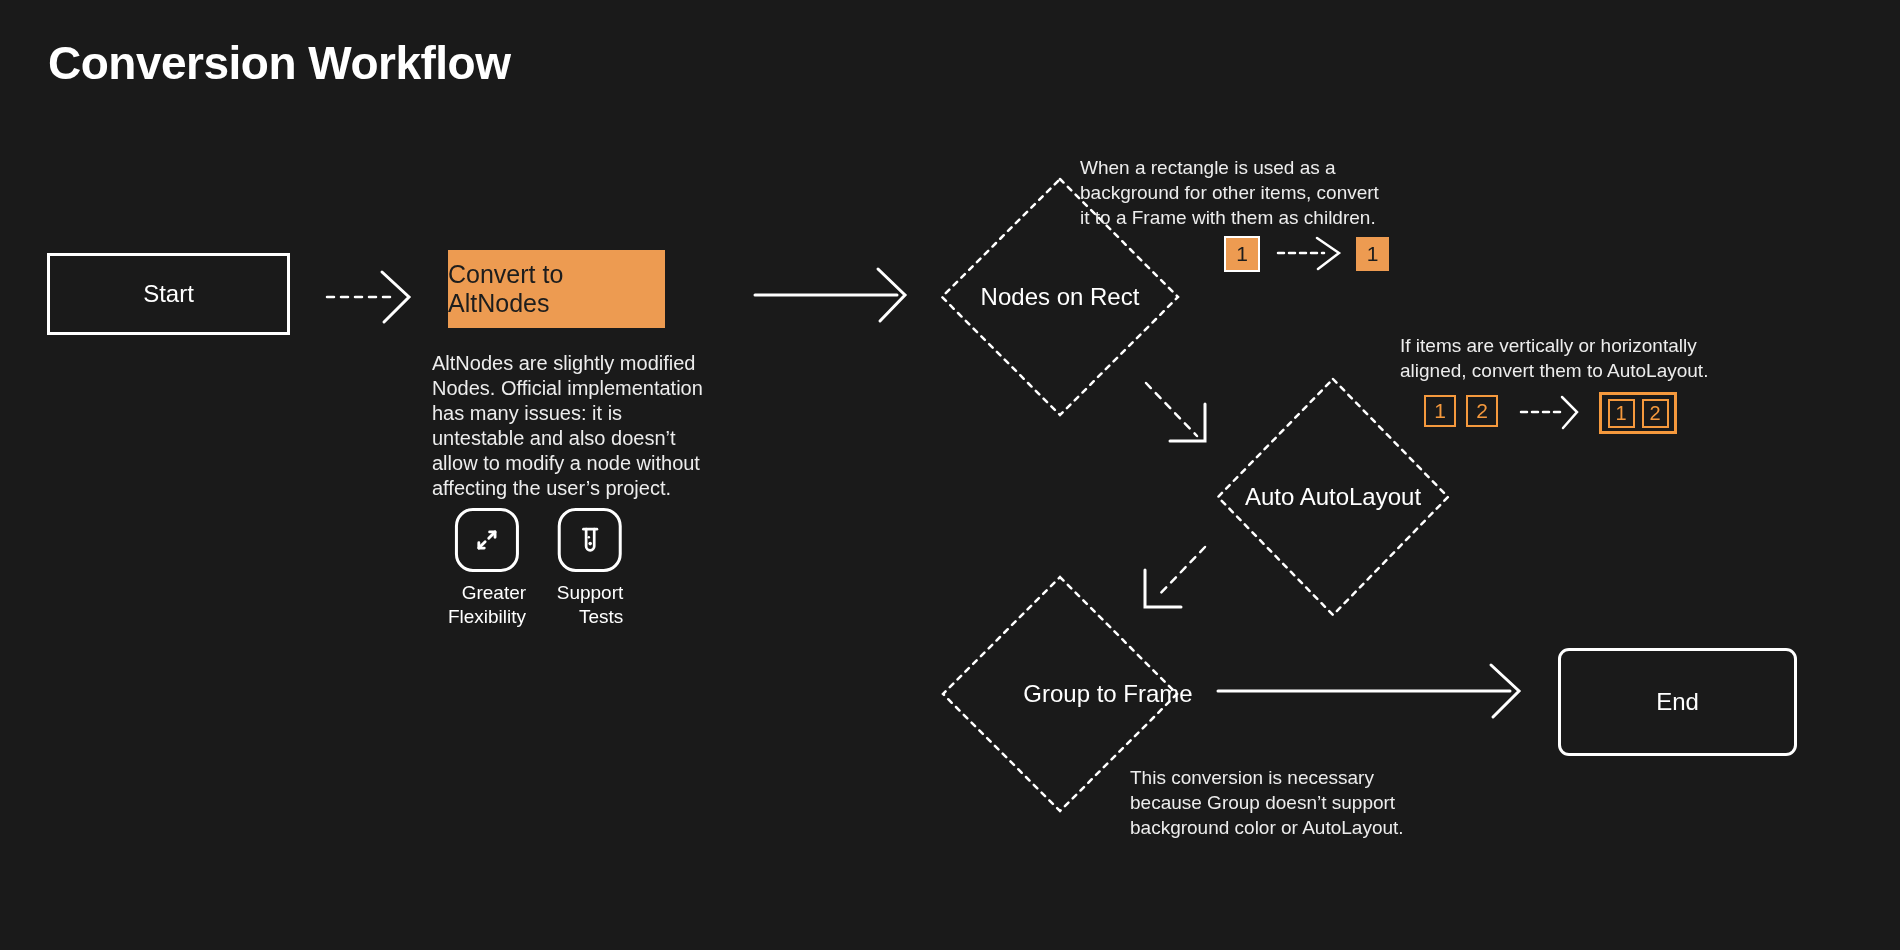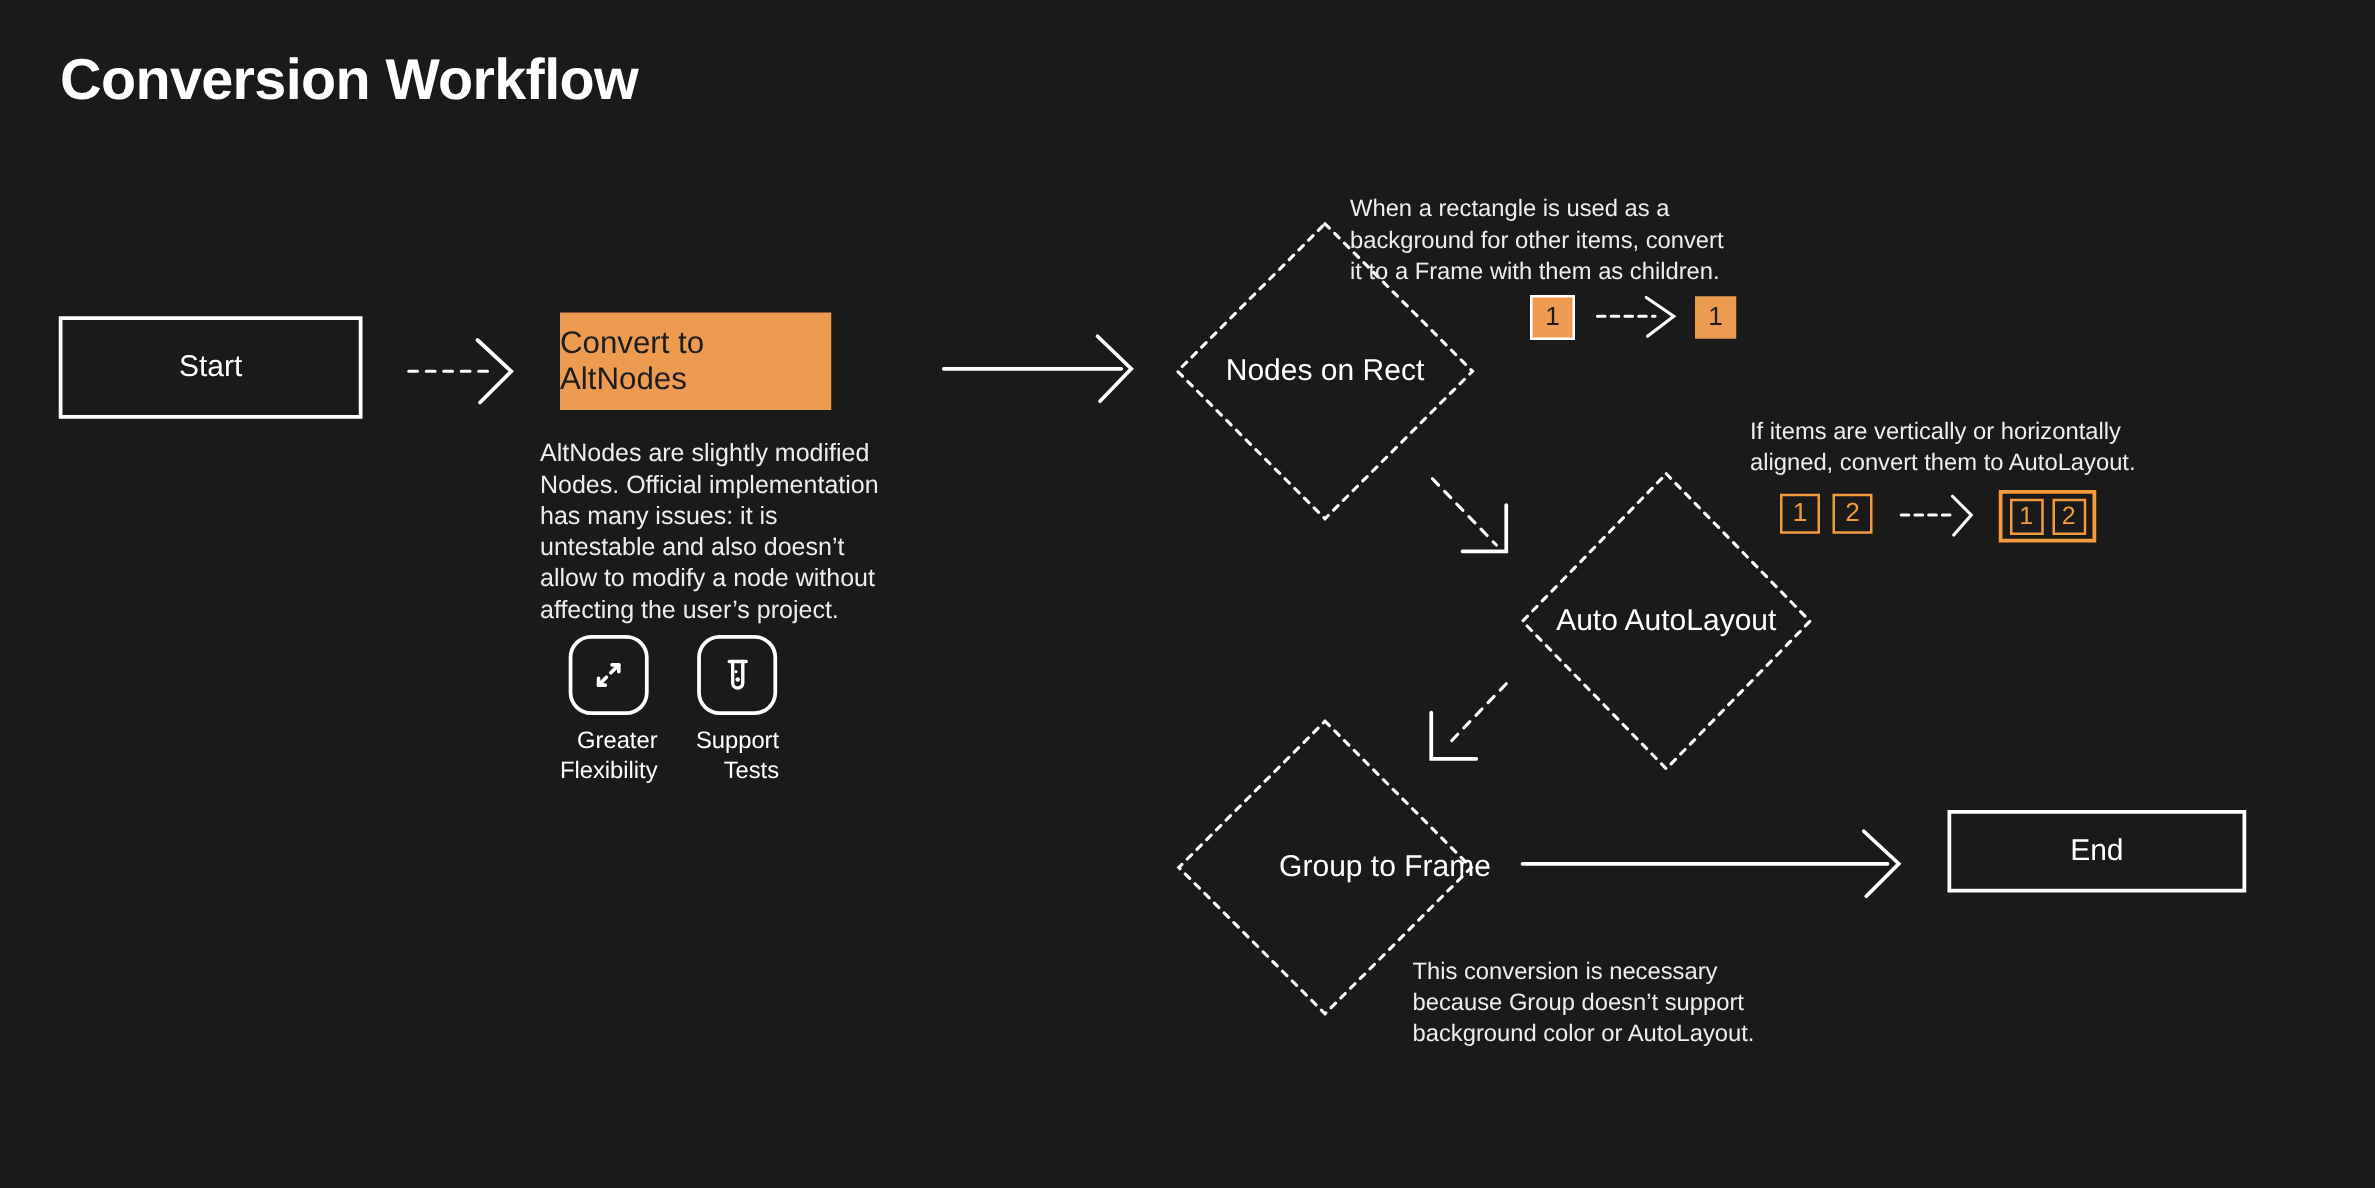--- a/index.html
+++ b/index.html
@@ -20,21 +20,21 @@
     position:absolute;left:48px;top:36px;
     font-size:46px;font-weight:700;letter-spacing:-0.5px;
     color:var(--text-primary);
   }
 
   .rect-node{
     position:absolute;display:flex;align-items:center;justify-content:center;
     border:3px solid var(--line);color:var(--text-primary);font-size:24px;
   }
   .node-start{left:47px;top:253px;width:243px;height:82px;}
-  .node-end{left:1558px;top:648px;width:239px;height:66px;}
+  .node-end{left:1558px;top:648px;width:239px;height:108px;border-radius:11px;}
   .node-convert{
     left:448px;top:250px;width:217px;height:78px;
     background:var(--accent-fill);border:none;color:var(--text-on-accent);font-size:25px;
   }
 
   .description{
     position:absolute;left:432px;top:351px;width:320px;
     color:var(--text-secondary);font-size:20px;line-height:25px;white-space:pre-line;
   }
 

